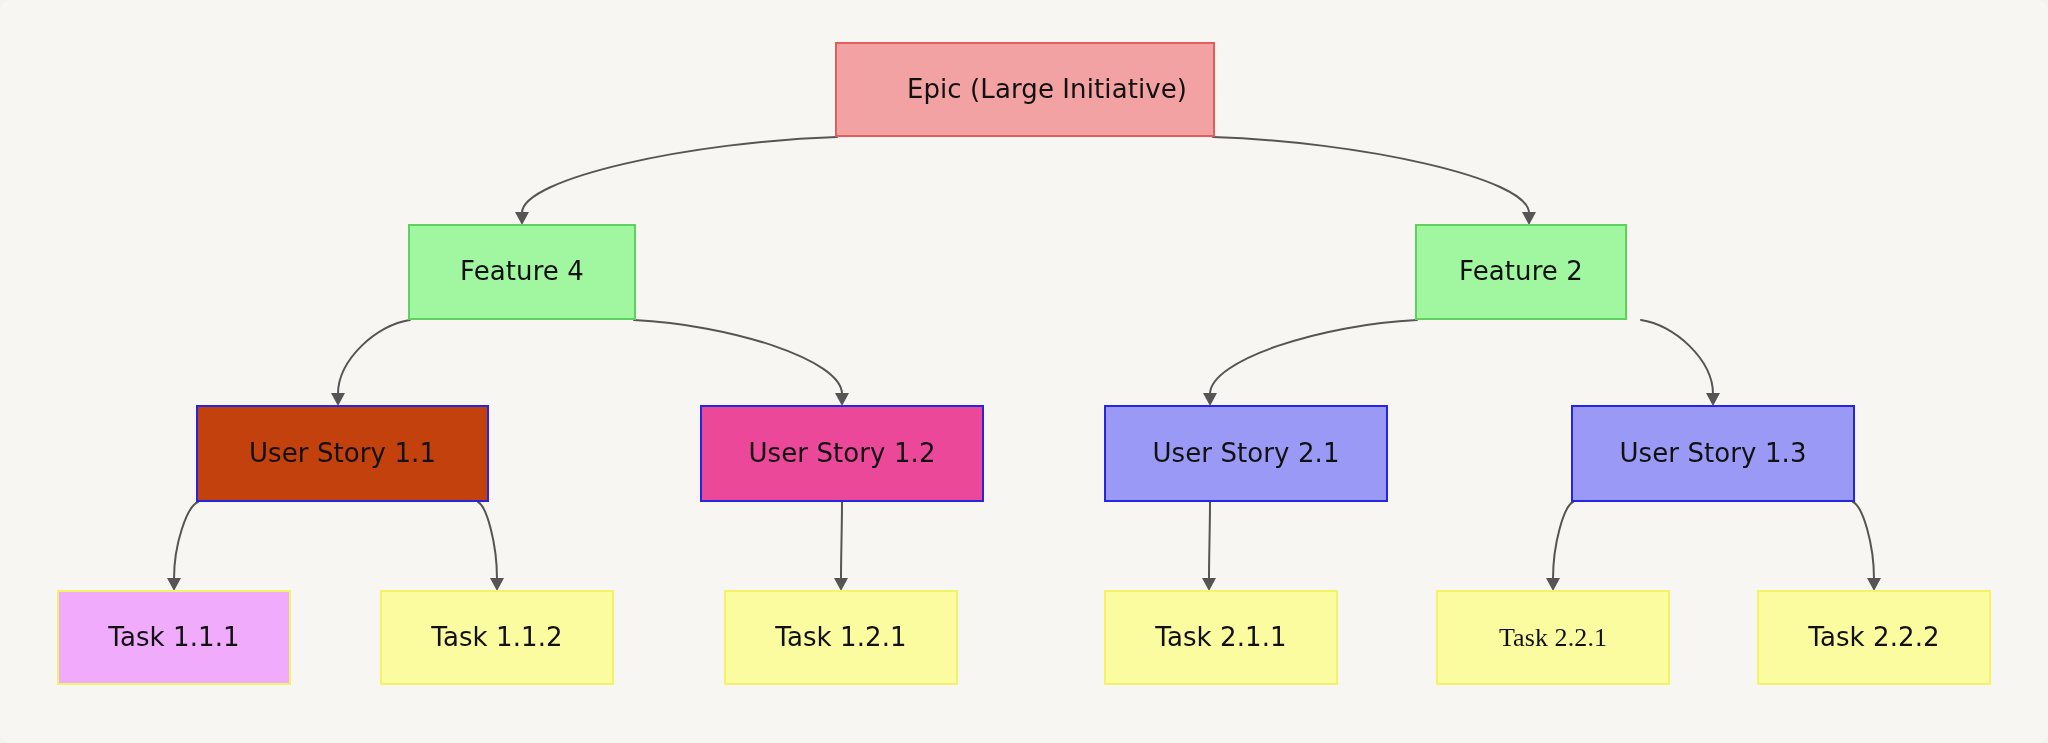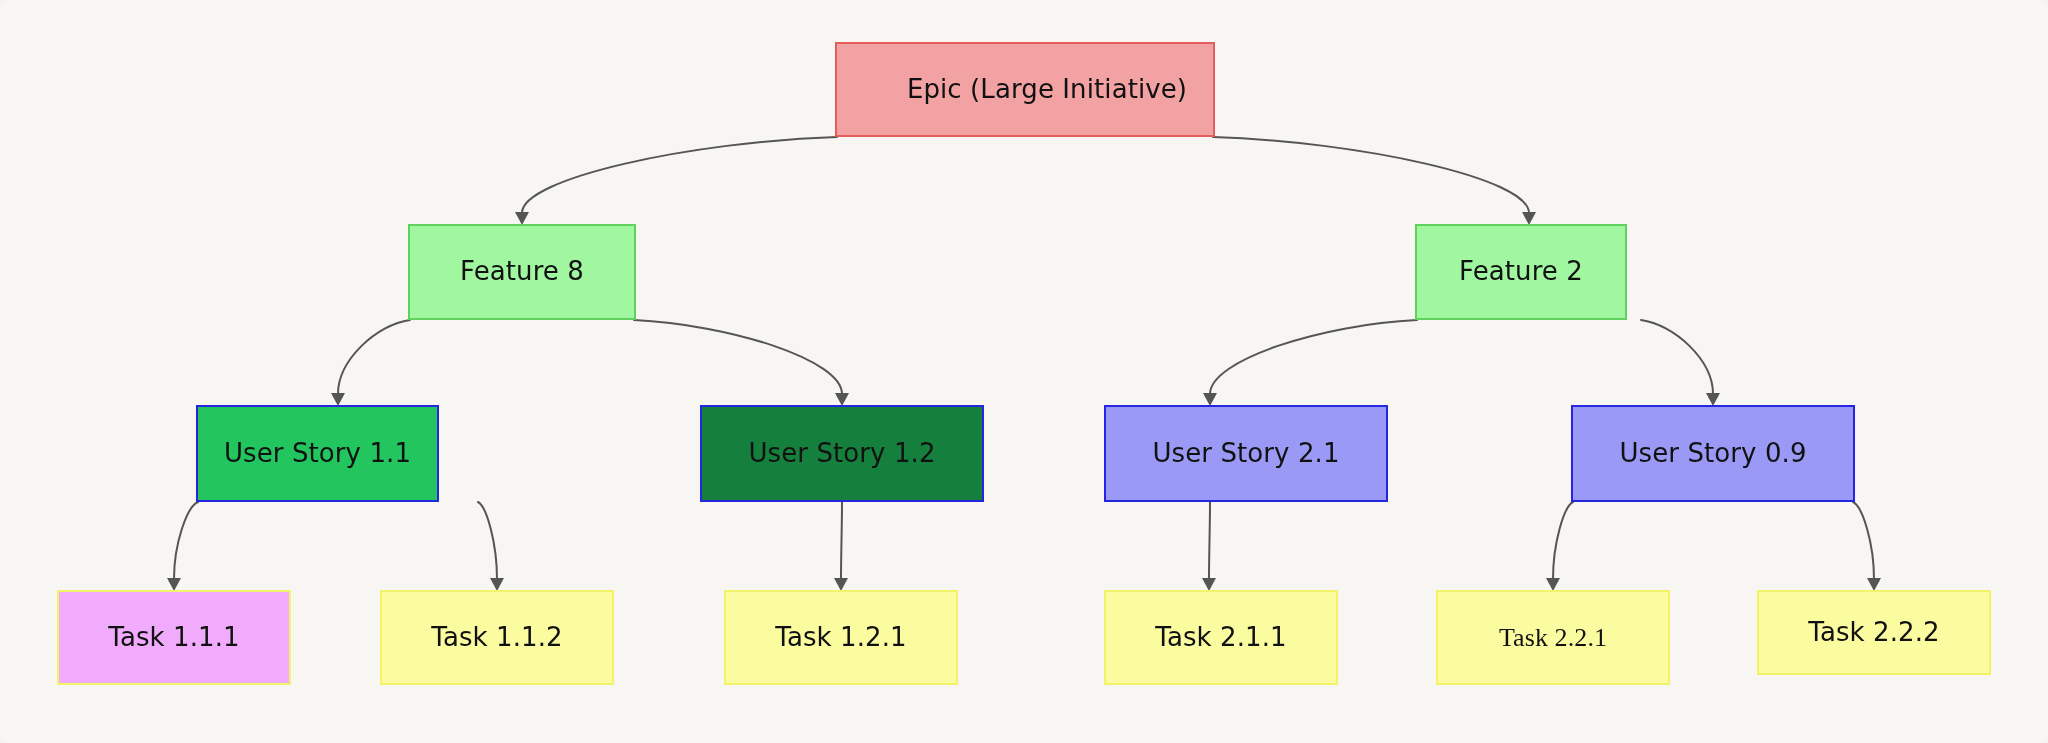--- a/index.html
+++ b/index.html
@@ -99,49 +99,49 @@
       <path d="M 1573 502 C 1563.8 506.62, 1553 543.58, 1553 579" fill="none" stroke="#555555" stroke-width="2" stroke-linecap="round"></path>
       <polygon points="1546,578 1560,578 1553,591" fill="#555555"></polygon>
       <path d="M 1853 502 C 1862.66 506.62, 1874 543.58, 1874 579" fill="none" stroke="#555555" stroke-width="2" stroke-linecap="round"></path>
       <polygon points="1867,578 1881,578 1874,591" fill="#555555"></polygon>
     </svg>
   <div id="node-layer">
       <div class="node epic" style="left: 835px; top: 42px; width: 380px; height: 95px; background: rgb(242, 162, 162); border-color: rgb(227, 93, 93); padding-left: 44px;">
         <span class="node-label">Epic (Large Initiative)</span>
       </div>
       <div class="node feature" style="left: 408px; top: 224px; width: 228px; height: 96px; background: rgb(160, 247, 160); border-color: rgb(95, 209, 95);">
-        <span class="node-label">Feature 8</span>
+        <span class="node-label">Feature 4</span>
       </div>
       <div class="node feature" style="left: 1415px; top: 224px; width: 212px; height: 96px; background: rgb(160, 247, 160); border-color: rgb(95, 209, 95);">
         <span class="node-label">Feature 2</span>
       </div>
-      <div class="node story" style="left: 196px; top: 405px; width: 243px; height: 97px; background: #22c55e; border-color: rgb(38, 38, 224);">
+      <div class="node story" style="left: 196px; top: 405px; width: 293px; height: 97px; background: #c2410c; border-color: rgb(38, 38, 224);">
         <span class="node-label">User Story 1.1</span>
       </div>
-      <div class="node story" style="left: 700px; top: 405px; width: 284px; height: 97px; background: #15803d; border-color: rgb(38, 38, 224);">
+      <div class="node story" style="left: 700px; top: 405px; width: 284px; height: 97px; background: #ec4899; border-color: rgb(38, 38, 224);">
         <span class="node-label">User Story 1.2</span>
       </div>
       <div class="node story" style="left: 1068px; top: 405px; width: 284px; height: 97px; background: rgb(154, 154, 246); border-color: rgb(38, 38, 224); margin-left: 36px;">
         <span class="node-label">User Story 2.1</span>
       </div>
       <div class="node story" style="left: 1571px; top: 405px; width: 284px; height: 97px; background: rgb(154, 154, 246); border-color: rgb(38, 38, 224);">
-        <span class="node-label">User Story 0.9</span>
+        <span class="node-label">User Story 1.3</span>
       </div>
       <div class="node task" style="left: 57px; top: 590px; width: 234px; height: 95px; background: #f0abfc; border-color: rgb(243, 243, 106);">
         <span class="node-label">Task 1.1.1</span>
       </div>
       <div class="node task" style="left: 380px; top: 590px; width: 234px; height: 95px; background: rgb(251, 251, 160); border-color: rgb(243, 243, 106);">
         <span class="node-label">Task 1.1.2</span>
       </div>
       <div class="node task" style="left: 724px; top: 590px; width: 234px; height: 95px; background: rgb(251, 251, 160); border-color: rgb(243, 243, 106);">
         <span class="node-label">Task 1.2.1</span>
       </div>
       <div class="node task" style="left: 1092px; top: 590px; width: 234px; height: 95px; background: rgb(251, 251, 160); border-color: rgb(243, 243, 106); margin-left: 12px;">
         <span class="node-label">Task 2.1.1</span>
       </div>
       <div class="node task" style="left: 1436px; top: 590px; width: 234px; height: 95px; background: rgb(251, 251, 160); border-color: rgb(243, 243, 106); font-family: Liberation Serif, serif;">
         <span class="node-label">Task 2.2.1</span>
       </div>
-      <div class="node task" style="left: 1757px; top: 590px; width: 234px; height: 85px; background: rgb(251, 251, 160); border-color: rgb(243, 243, 106); align-items: center;">
+      <div class="node task" style="left: 1757px; top: 590px; width: 234px; height: 95px; background: rgb(251, 251, 160); border-color: rgb(243, 243, 106); align-items: center;">
         <span class="node-label">Task 2.2.2</span>
       </div>
     </div>
 </div>
 
 </body></html>

